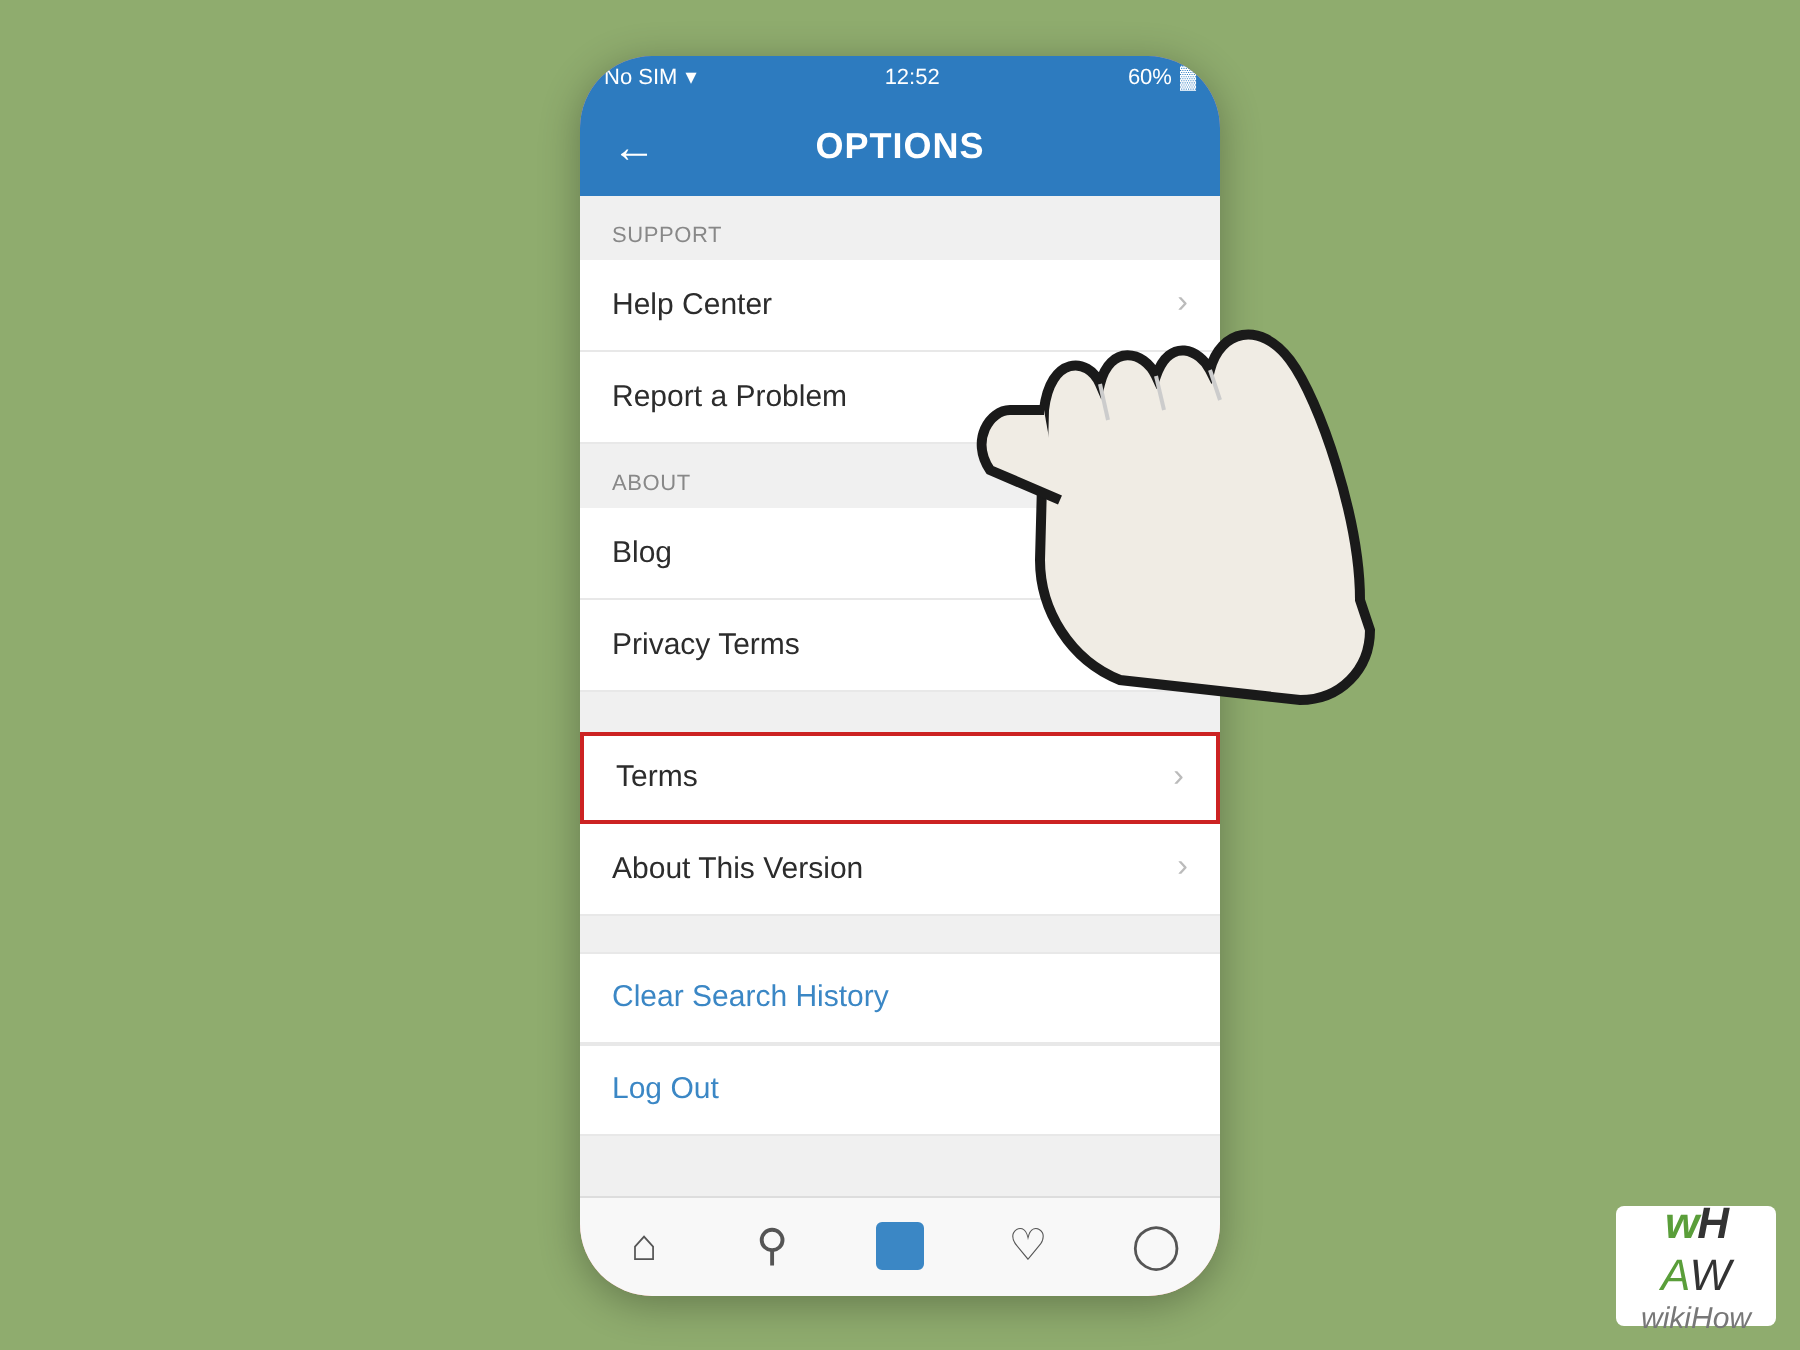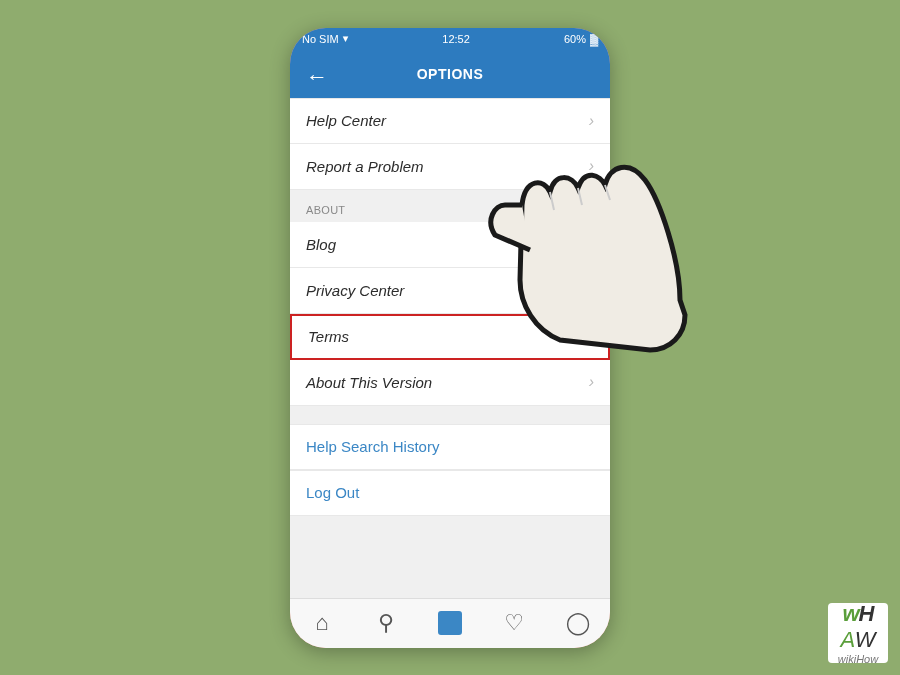--- a/index.html
+++ b/index.html
@@ -56,21 +56,21 @@
     }
     .header-back {
       position: absolute;
       left: 16px;
       color: white;
       font-size: 22px;
       cursor: pointer;
       font-weight: 300;
     }
     .header-title {
-      font-size: 14px;
+      font-size: 18px;
       font-weight: 600;
       letter-spacing: 0.5px;
     }
 
     
     .content {
       flex: 1;
       background: #f0f0f0;
       overflow-y: auto;
     }
@@ -86,38 +86,38 @@
 
     .menu-item {
       background: white;
       border-bottom: 1px solid #e8e8e8;
       padding: 0 16px;
       height: 46px;
       display: flex;
       align-items: center;
       justify-content: space-between;
       cursor: pointer;
-      font-style: italic;
     }
     .menu-item:first-of-type {
       border-top: 1px solid #e8e8e8;
     }
     .menu-item-label {
       font-size: 15px;
       color: #2c2c2c;
     }
     .menu-item-chevron {
       color: #bbb;
       font-size: 16px;
     }
 
     .menu-item.highlighted {
       border: 2px solid #cc2222;
       border-left: 2px solid #cc2222;
       border-right: 2px solid #cc2222;
+      margin-top: 20px;
     }
     .menu-item.highlighted:first-of-type {
       border-top: 2px solid #cc2222;
     }
 
     .spacer {
       height: 18px;
       background: #f0f0f0;
     }
 
@@ -159,35 +159,35 @@
     }
     .nav-icon.active {
       color: #3b87c5;
     }
 
     
     .wikihow-logo {
       position: absolute;
       bottom: 12px;
       right: 12px;
-      width: 60px;
+      width: 80px;
       height: 60px;
       background: white;
       border-radius: 4px;
       display: flex;
       align-items: center;
       justify-content: center;
       font-size: 10px;
       font-style: italic;
       color: #555;
       z-index: 3;
       padding: 4px;
     }
     .wikihow-text {
-      font-size: 11px;
+      font-size: 15px;
       color: #777;
       font-style: italic;
     }
 
     
     .hand-overlay {
       position: absolute;
       top: 100px;
       right: 120px;
       width: 300px;
@@ -213,51 +213,52 @@
     </div>
   </div>
 
   <div class="header">
     <span class="header-back">←</span>
     <span class="header-title">OPTIONS</span>
   </div>
 
   <div class="content">
 
+    <div class="section-header">SUPPORT</div>
     <div class="menu-item">
       <span class="menu-item-label">Help Center</span>
       <span class="menu-item-chevron">›</span>
     </div>
     <div class="menu-item">
       <span class="menu-item-label">Report a Problem</span>
       <span class="menu-item-chevron">›</span>
     </div>
 
     <div class="section-header">ABOUT</div>
     <div class="menu-item">
       <span class="menu-item-label">Blog</span>
       <span class="menu-item-chevron">›</span>
     </div>
     <div class="menu-item">
-      <span class="menu-item-label">Privacy Center</span>
+      <span class="menu-item-label">Privacy Terms</span>
       <span class="menu-item-chevron">›</span>
     </div>
     <div class="menu-item highlighted">
       <span class="menu-item-label">Terms</span>
       <span class="menu-item-chevron">›</span>
     </div>
     <div class="menu-item">
       <span class="menu-item-label">About This Version</span>
       <span class="menu-item-chevron">›</span>
     </div>
 
     <div class="spacer"></div>
 
     <div class="action-item">
-      <span class="action-item-label">Help Search History</span>
+      <span class="action-item-label">Clear Search History</span>
     </div>
     <div class="action-item">
       <span class="action-item-label">Log Out</span>
     </div>
   </div>
 
   <div class="bottom-nav">
     <div class="nav-item">
       <span class="nav-icon">⌂</span>
     </div>

